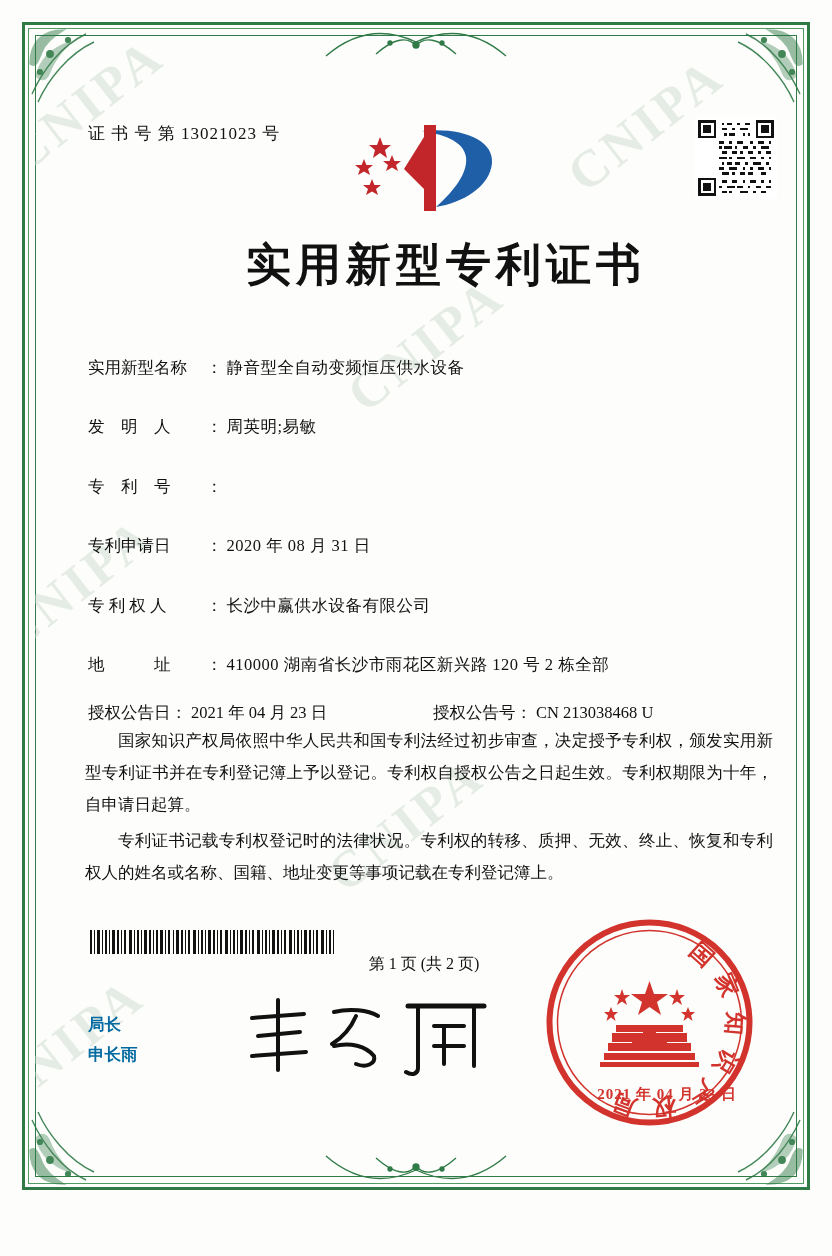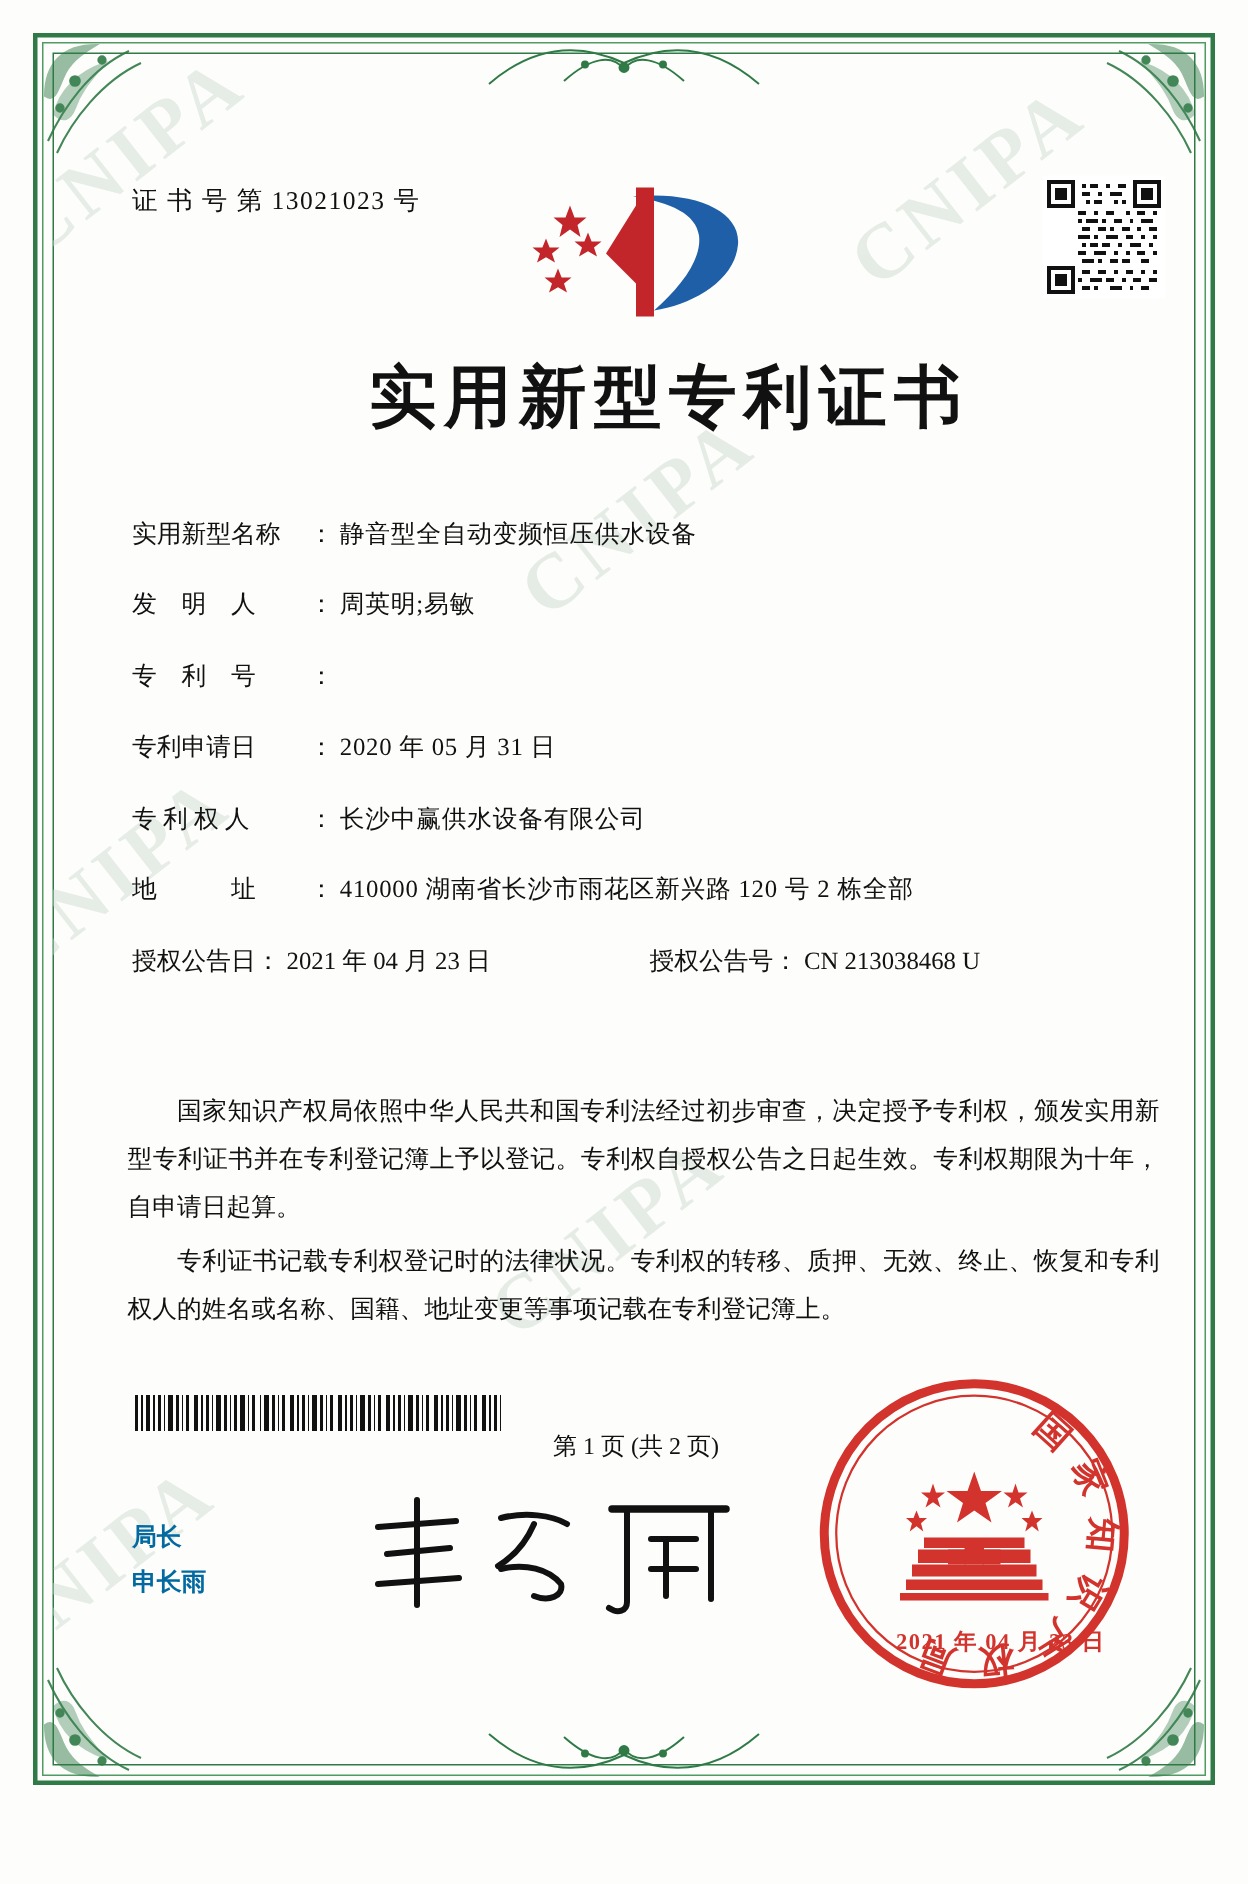--- a/index.html
+++ b/index.html
@@ -164,20 +164,21 @@
     margin-bottom: 26px;
     font-size: 16.5px;
     color: #111;
     line-height: 1.3;
   }
   .field-label {
     flex: 0 0 auto;
     width: 118px;
     letter-spacing: 0px;
     white-space: nowrap;
+    margin-top: 12px;
   }
   .field-colon { margin: 0 4px 0 0; }
   .field-value {
     flex: 1 1 auto;
     letter-spacing: .5px;
   }
 
   .row-two {
     display: flex;
     align-items: baseline;
@@ -483,21 +484,21 @@
       </div>
 
       <div class="field-row">
         <span class="field-label">专　利　号</span>
         <span class="field-colon">：</span>
       </div>
 
       <div class="field-row">
         <span class="field-label">专利申请日</span>
         <span class="field-colon">：</span>
-        <span class="field-value">2020 年 05 月 31 日</span>
+        <span class="field-value">2020 年 08 月 31 日</span>
       </div>
 
       <div class="field-row">
         <span class="field-label">专 利 权 人</span>
         <span class="field-colon">：</span>
         <span class="field-value">长沙中赢供水设备有限公司</span>
       </div>
 
       <div class="field-row">
         <span class="field-label">地　　　址</span>

